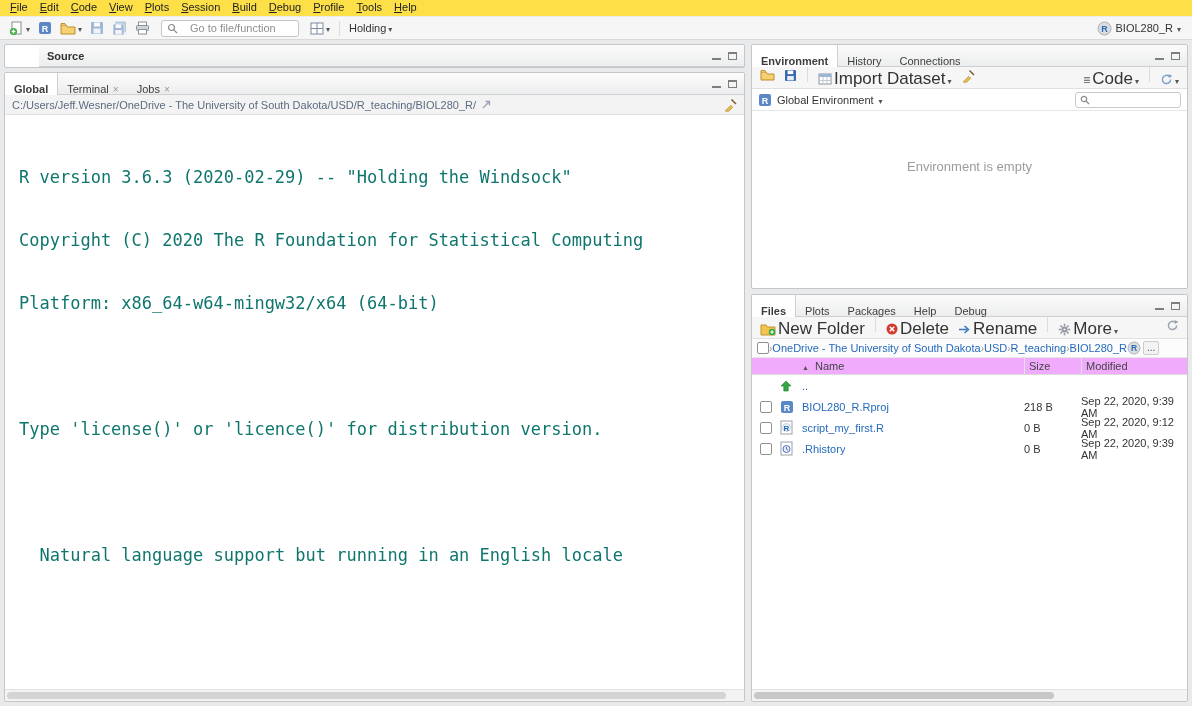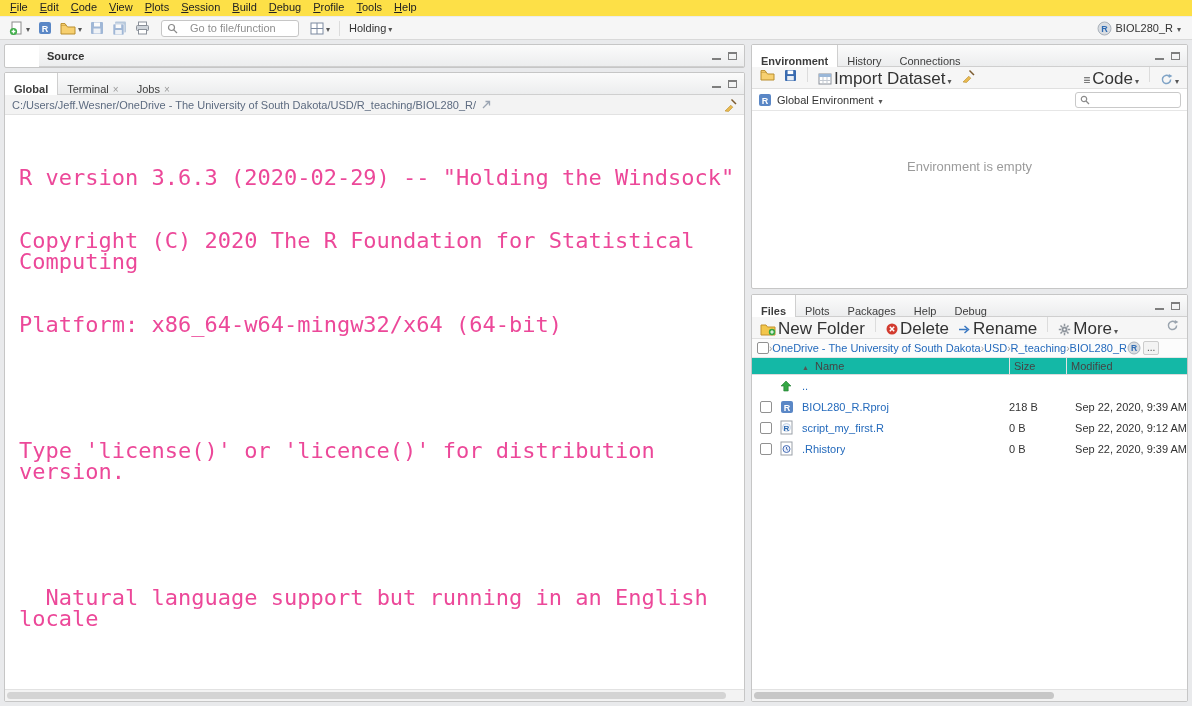--- a/index.html
+++ b/index.html
@@ -64,22 +64,22 @@
   .winbtns { margin-left:auto; display:flex; gap:7px; align-items:center; padding-right:7px; }
   .minb { width:9px; height:8px; border-bottom:2px solid #7e7e7e; }
   .maxb { width:9px; height:8px; border:1px solid #7e7e7e; border-top:2px solid #7e7e7e; }
 
   
   .console-pathbar { height:20px; background:#f3f3f3; border-bottom:1px solid #e2e2e2;
     display:flex; align-items:center; padding:0 7px; gap:5px;
     font-size:11px; color:#5d6b80; }
   .console-body { position:absolute; top:43px; left:0; right:0; bottom:12px;
     padding:9px 0 0 14px; overflow:hidden;
-    font-family:"DejaVu Sans Mono", monospace; font-size:22px; line-height:21px;
-    color:#ec4899; white-space:pre-wrap; }
+    font-family:"DejaVu Sans Mono", monospace; font-size:17px; line-height:21px;
+    color:#0f766e; white-space:pre-wrap; }
   .console-line { min-height:21px; }
   .hscroll { position:absolute; bottom:0; left:0; right:0; height:12px;
     background:#f3f3f3; border-top:1px solid #e2e2e2; }
   .hthumb { position:absolute; top:2px; bottom:2px; border-radius:4px; background:#d4d4d4; }
 
   
   .mini-toolbar { height:22px; background:#f6f6f6; border-bottom:1px solid #e0e0e0;
     display:flex; align-items:flex-start; padding:0 5px; gap:3px; font-size:17px; color:#333; }
   .scope-bar { height:22px; background:#fff; border-bottom:1px solid #e6e6e6;
     display:flex; align-items:center; padding:0 6px; gap:5px; font-size:11px; }
@@ -95,28 +95,28 @@
   
   .breadcrumb { height:19px; border-bottom:1px solid #e6e6e6; background:#fcfcfc;
     display:flex; align-items:center; padding:0 5px; font-size:11px; }
   .crumb { color:#246abc; white-space:nowrap; }
   .crumb-sep::before { content:"›"; color:#999; font-size:10px; }
   .dots-btn { margin-left:2px; border:1px solid #ccc; background:#f3f3f3;
     border-radius:2px; font-size:10px; line-height:12px; padding:0 3px;
     color:#555; height:14px; }
   .cb { width:12px; height:12px; border:1px solid #919191; border-radius:2px; background:#fff; }
 
-  .fth { height:17px; background:#14b8a6; border-bottom:1px solid #dcdcdc;
+  .fth { height:17px; background:#f0abfc; border-bottom:1px solid #dcdcdc;
     display:flex; align-items:center; font-size:11px; color:#444; }
   .ftr { display:flex; align-items:center; height:21px; font-size:11px; }
   .c-sel  { width:28px; display:flex; justify-content:center; flex:none; }
   .c-icon { width:22px; display:flex; justify-content:flex-start; flex:none; }
   .c-name { flex:1; min-width:0; display:flex; align-items:center; gap:3px; }
   .c-size { width:57px; flex:none; }
-  .c-mod  { width:121px; flex:none;text-align:right; }
+  .c-mod  { width:106px; flex:none; }
   .hcell  { height:100%; display:flex; align-items:center; }
   .c-size.hcell, .c-mod.hcell { border-left:1px solid #e3e3e3; padding-left:4px; }
   .file-link { color:#246abc; white-space:nowrap; overflow:hidden; text-overflow:ellipsis; }
   .sort-arrow::before { content:"▲"; font-size:7px; color:#555; margin-right:3px; }
 
   .icon { display:inline-flex; align-items:center; justify-content:center; }
 </style>
 </head>
 <body>
 

